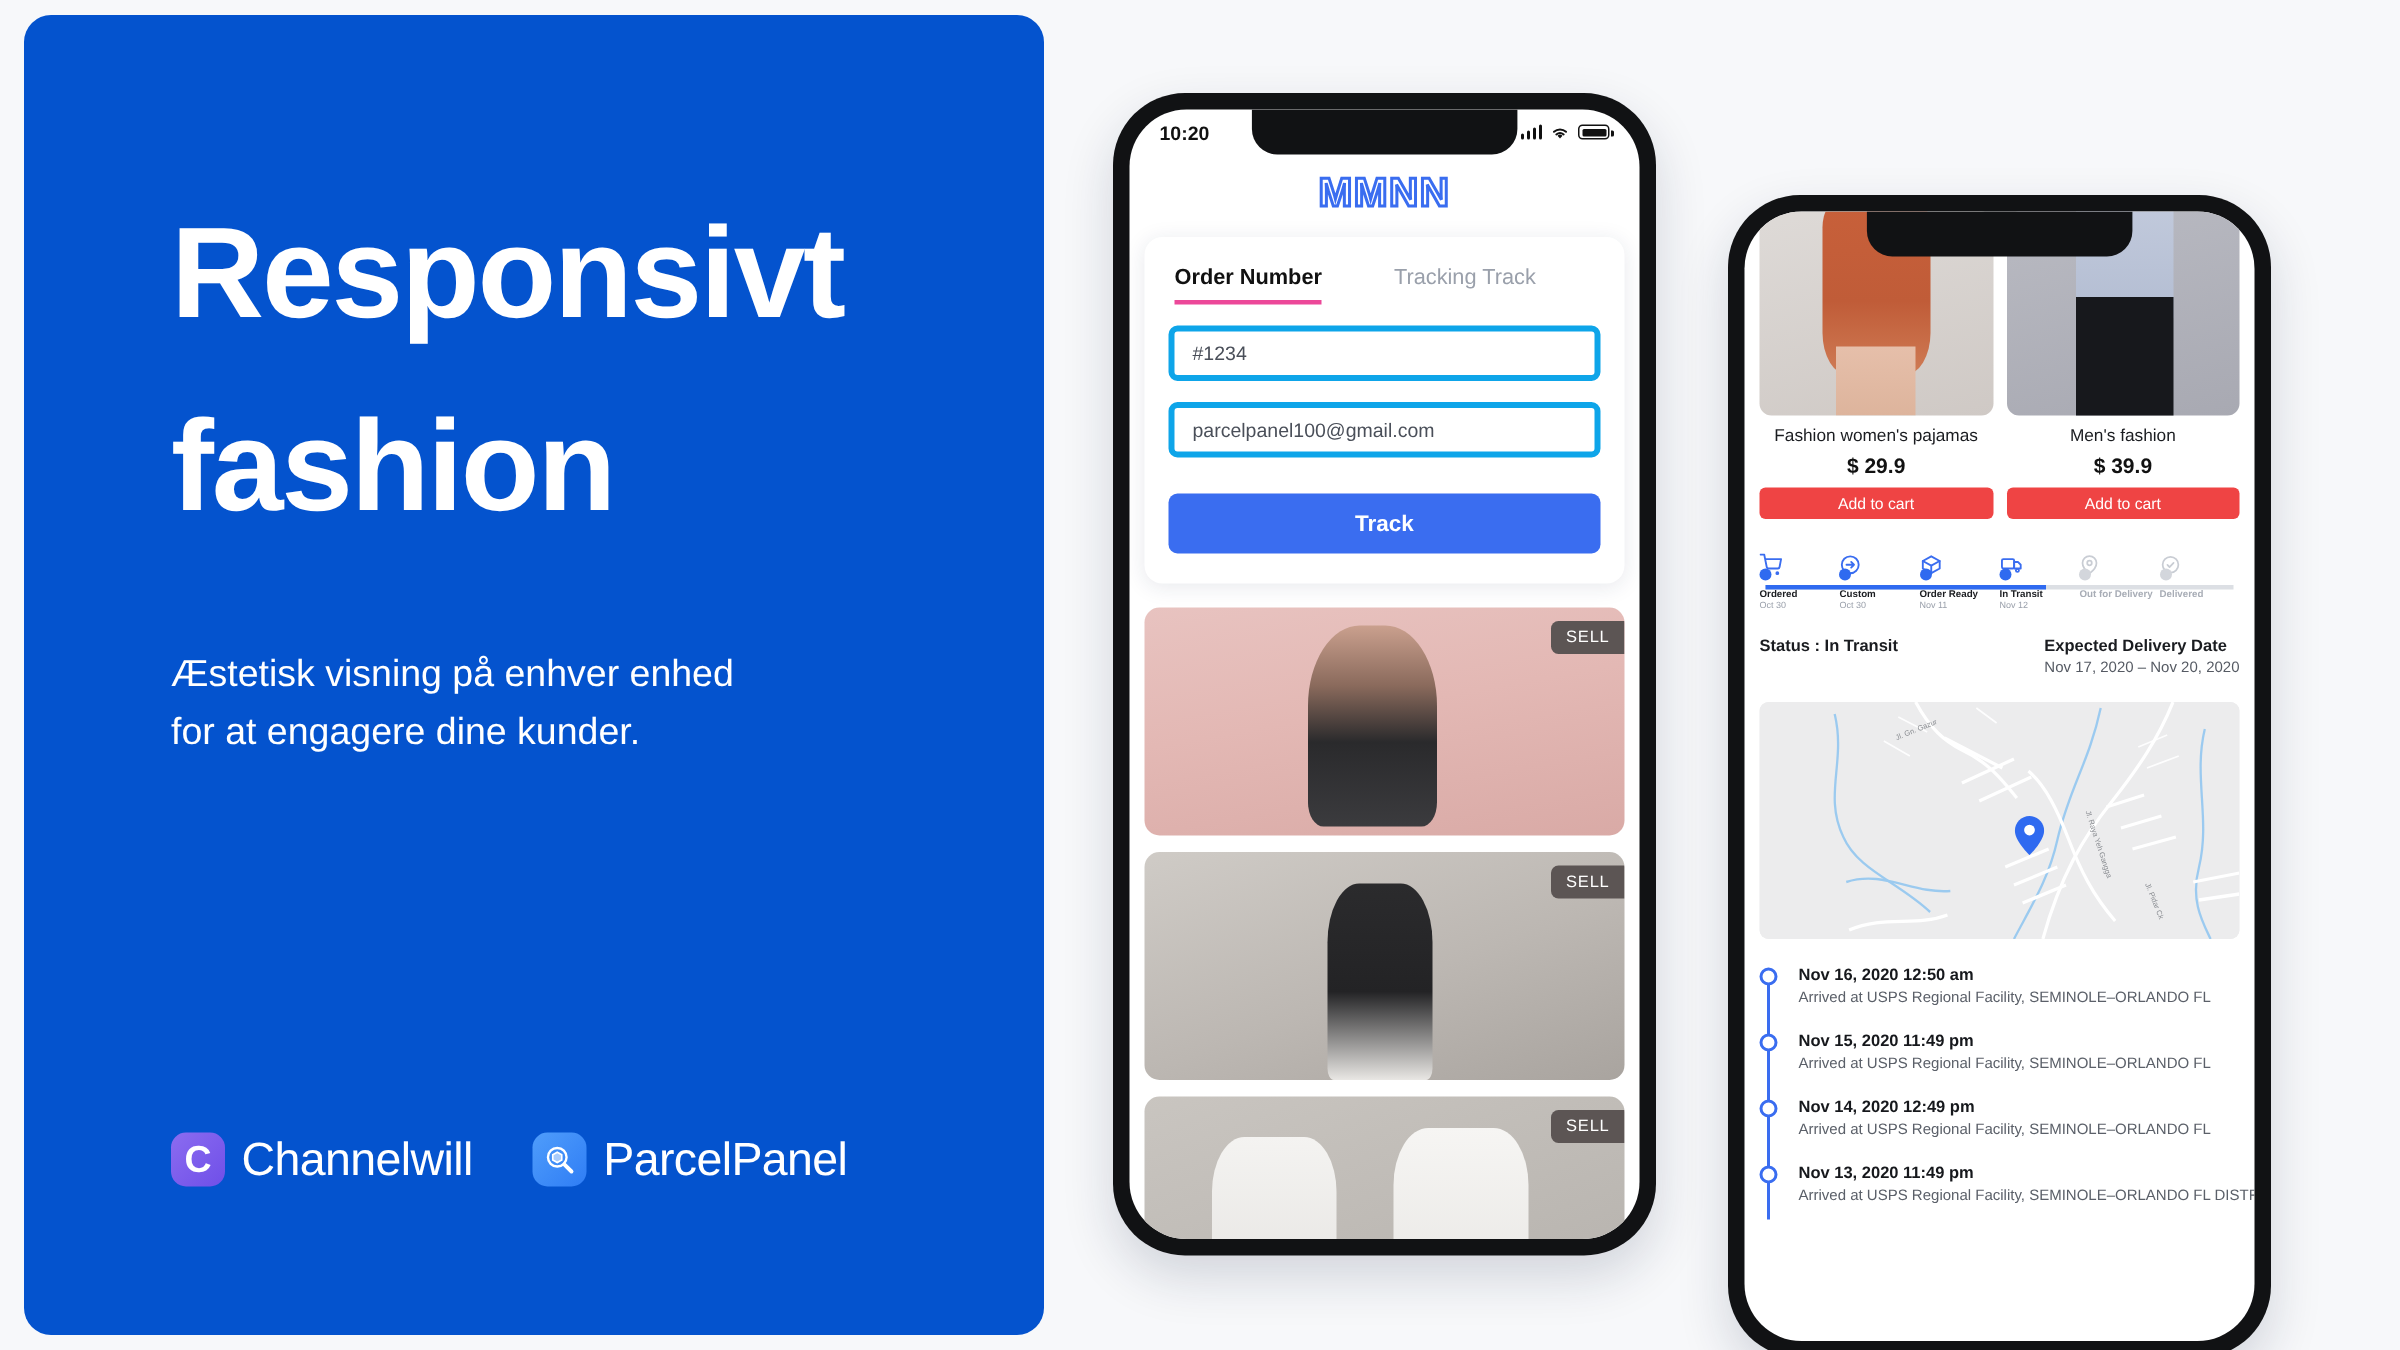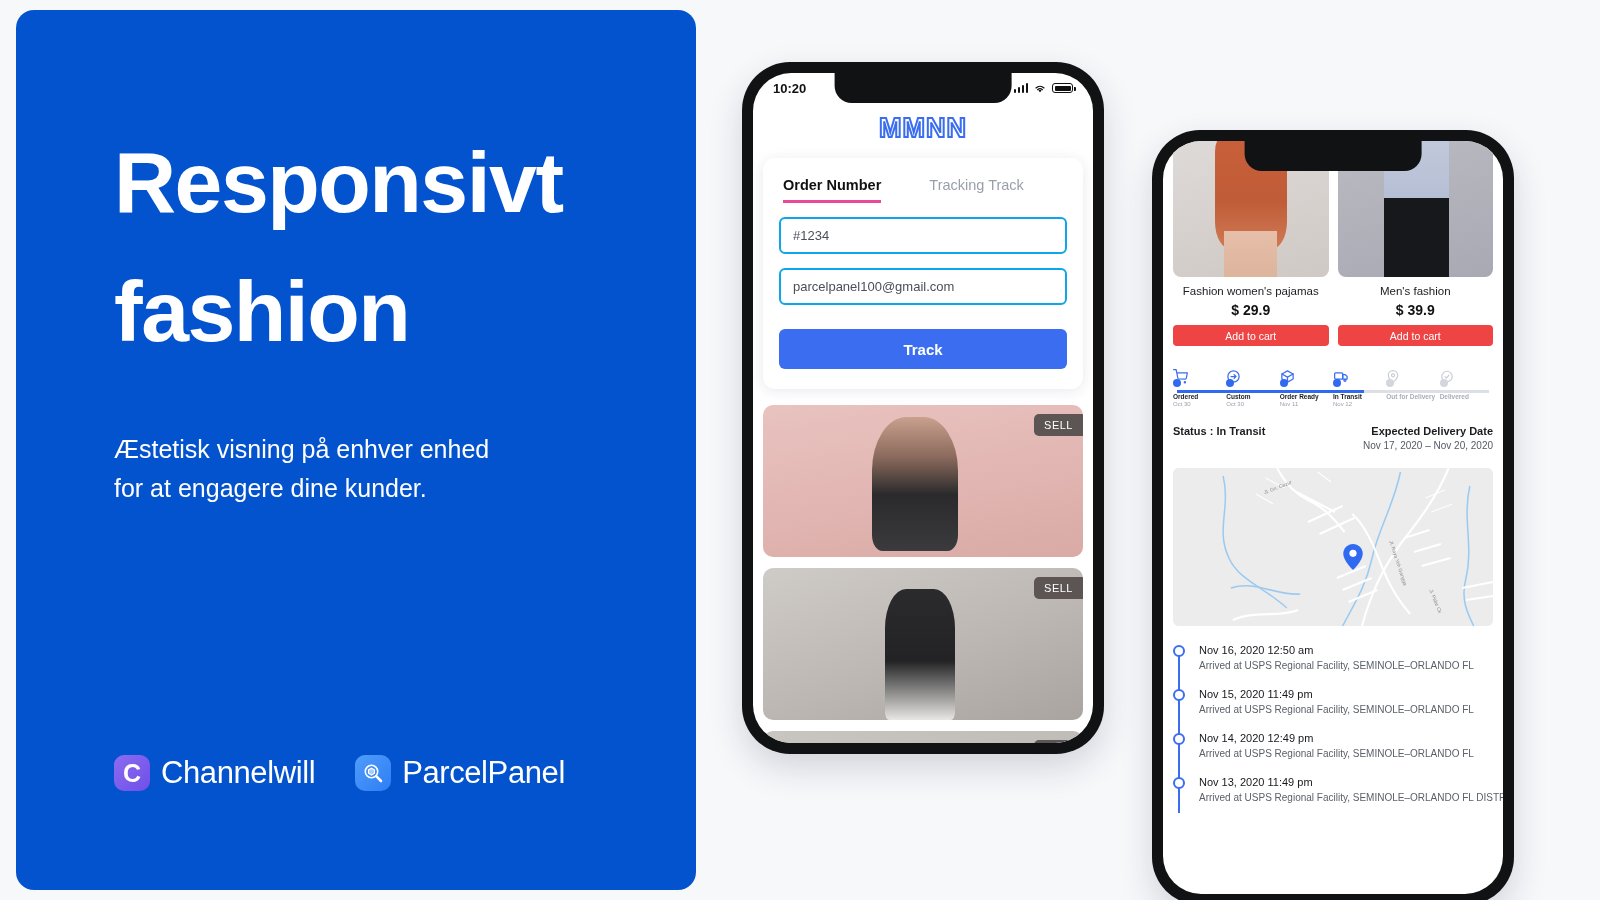--- a/index.html
+++ b/index.html
@@ -67,21 +67,21 @@
     position: relative;
   }
   .notch {
     position: absolute; left: 50%; top: 0; transform: translateX(-50%);
     width: 52%; height: 30px;
     background: #111214;
     border-bottom-left-radius: 17px;
     border-bottom-right-radius: 17px;
     z-index: 9;
   }
-  #phone-one { left: 742px; top: 62px; width: 362px; height: 692px; }
+  #phone-one { left: 742px; top: 62px; width: 362px; height: 775px; }
   #phone-two { left: 1152px; top: 130px; width: 362px; height: 775px; }
 
   
   .statusbar {
     position: relative; z-index: 10;
     height: 30px; display: flex; align-items: center;
     justify-content: space-between;
     padding: 0 20px; font-size: 13px; font-weight: 700; color: #111;
   }
   .status-icons { display: flex; align-items: center; gap: 5px; }
@@ -105,21 +105,21 @@
   .track-card {
     margin: 0 10px; background: #fff; border-radius: 12px;
     box-shadow: 0 2px 14px rgba(25,40,80,.10);
     padding: 16px 16px 20px;
   }
   .tabs { display: flex; gap: 48px; padding: 3px 4px 0; }
   .tab { font-size: 14.5px; color: #9aa0ab; padding-bottom: 7px; cursor: pointer; white-space: nowrap; }
   .tab.active { color: #111; font-weight: 700; border-bottom: 3px solid #ec4899; }
   .field {
     margin-top: 14px; height: 37px;
-    border: 2px solid #0ea5e9; border-radius: 6px;
+    border: 4px solid #0ea5e9; border-radius: 6px;
     display: flex; align-items: center; padding: 0 12px;
     font-size: 13px; color: #4a4f59; background: #fff;
   }
   .track-btn {
     margin-top: 24px; height: 40px; border-radius: 6px;
     background: #3a6df0; color: #fff; font-size: 15px; font-weight: 700;
     display: flex; align-items: center; justify-content: center; cursor: pointer;
   }
 
   
@@ -186,21 +186,21 @@
   .sl .t { font-size: 6.5px; font-weight: 700; color: #1a1c20; line-height: 1.3; }
   .sl .d { font-size: 6px; color: #9aa0ab; line-height: 1.3; }
   .sl.off .t { color: #a8adb6; }
 
   
   .status-row {
     display: flex; justify-content: space-between; align-items: flex-start;
     margin: 16px 10px 17px;
   }
   .st-left { font-size: 11px; font-weight: 700; color: #1a1c20; }
-  .st-right { text-align: right; }
+  .st-right { }
   .st-right .ttl { font-size: 11px; font-weight: 700; color: #1a1c20; }
   .st-right .rng { font-size: 10px; color: #555a63; margin-top: 3px; }
 
   
   .map {
     margin: 12px 10px 0; height: 158px; border-radius: 6px;
     background: #ececed; position: relative; overflow: hidden;
   }
   .pin {
     position: absolute; left: 53%; top: 48%;
@@ -212,21 +212,21 @@
   
   .history { margin: 18px 10px 0; position: relative; padding-left: 26px; }
   .hline { position: absolute; left: 5px; top: 6px; bottom: -10px; width: 2px; background: #3a6df0; }
   .hitem { position: relative; margin-bottom: 17px; }
   .hitem:last-child { margin-bottom: 0; }
   .hdot {
     position: absolute; left: -26px; top: 1px;
     width: 12px; height: 12px; border-radius: 50%;
     border: 2px solid #3a6df0; background: #fff; z-index: 2;
   }
-  .hdate { font-size: 11px; font-weight: 400; color: #16181c; }
+  .hdate { font-size: 11px; font-weight: 700; color: #16181c; }
   .hdesc { font-size: 10px; color: #5b6069; margin-top: 4px; white-space: nowrap; }
 </style>
 </head>
 <body>
 
 <div class="stage">
 
   <div class="panel">
     <div class="headline">Responsivt fashion</div>
     <div class="subtext">Æstetisk visning på enhver enhed for at engagere dine kunder.</div>

